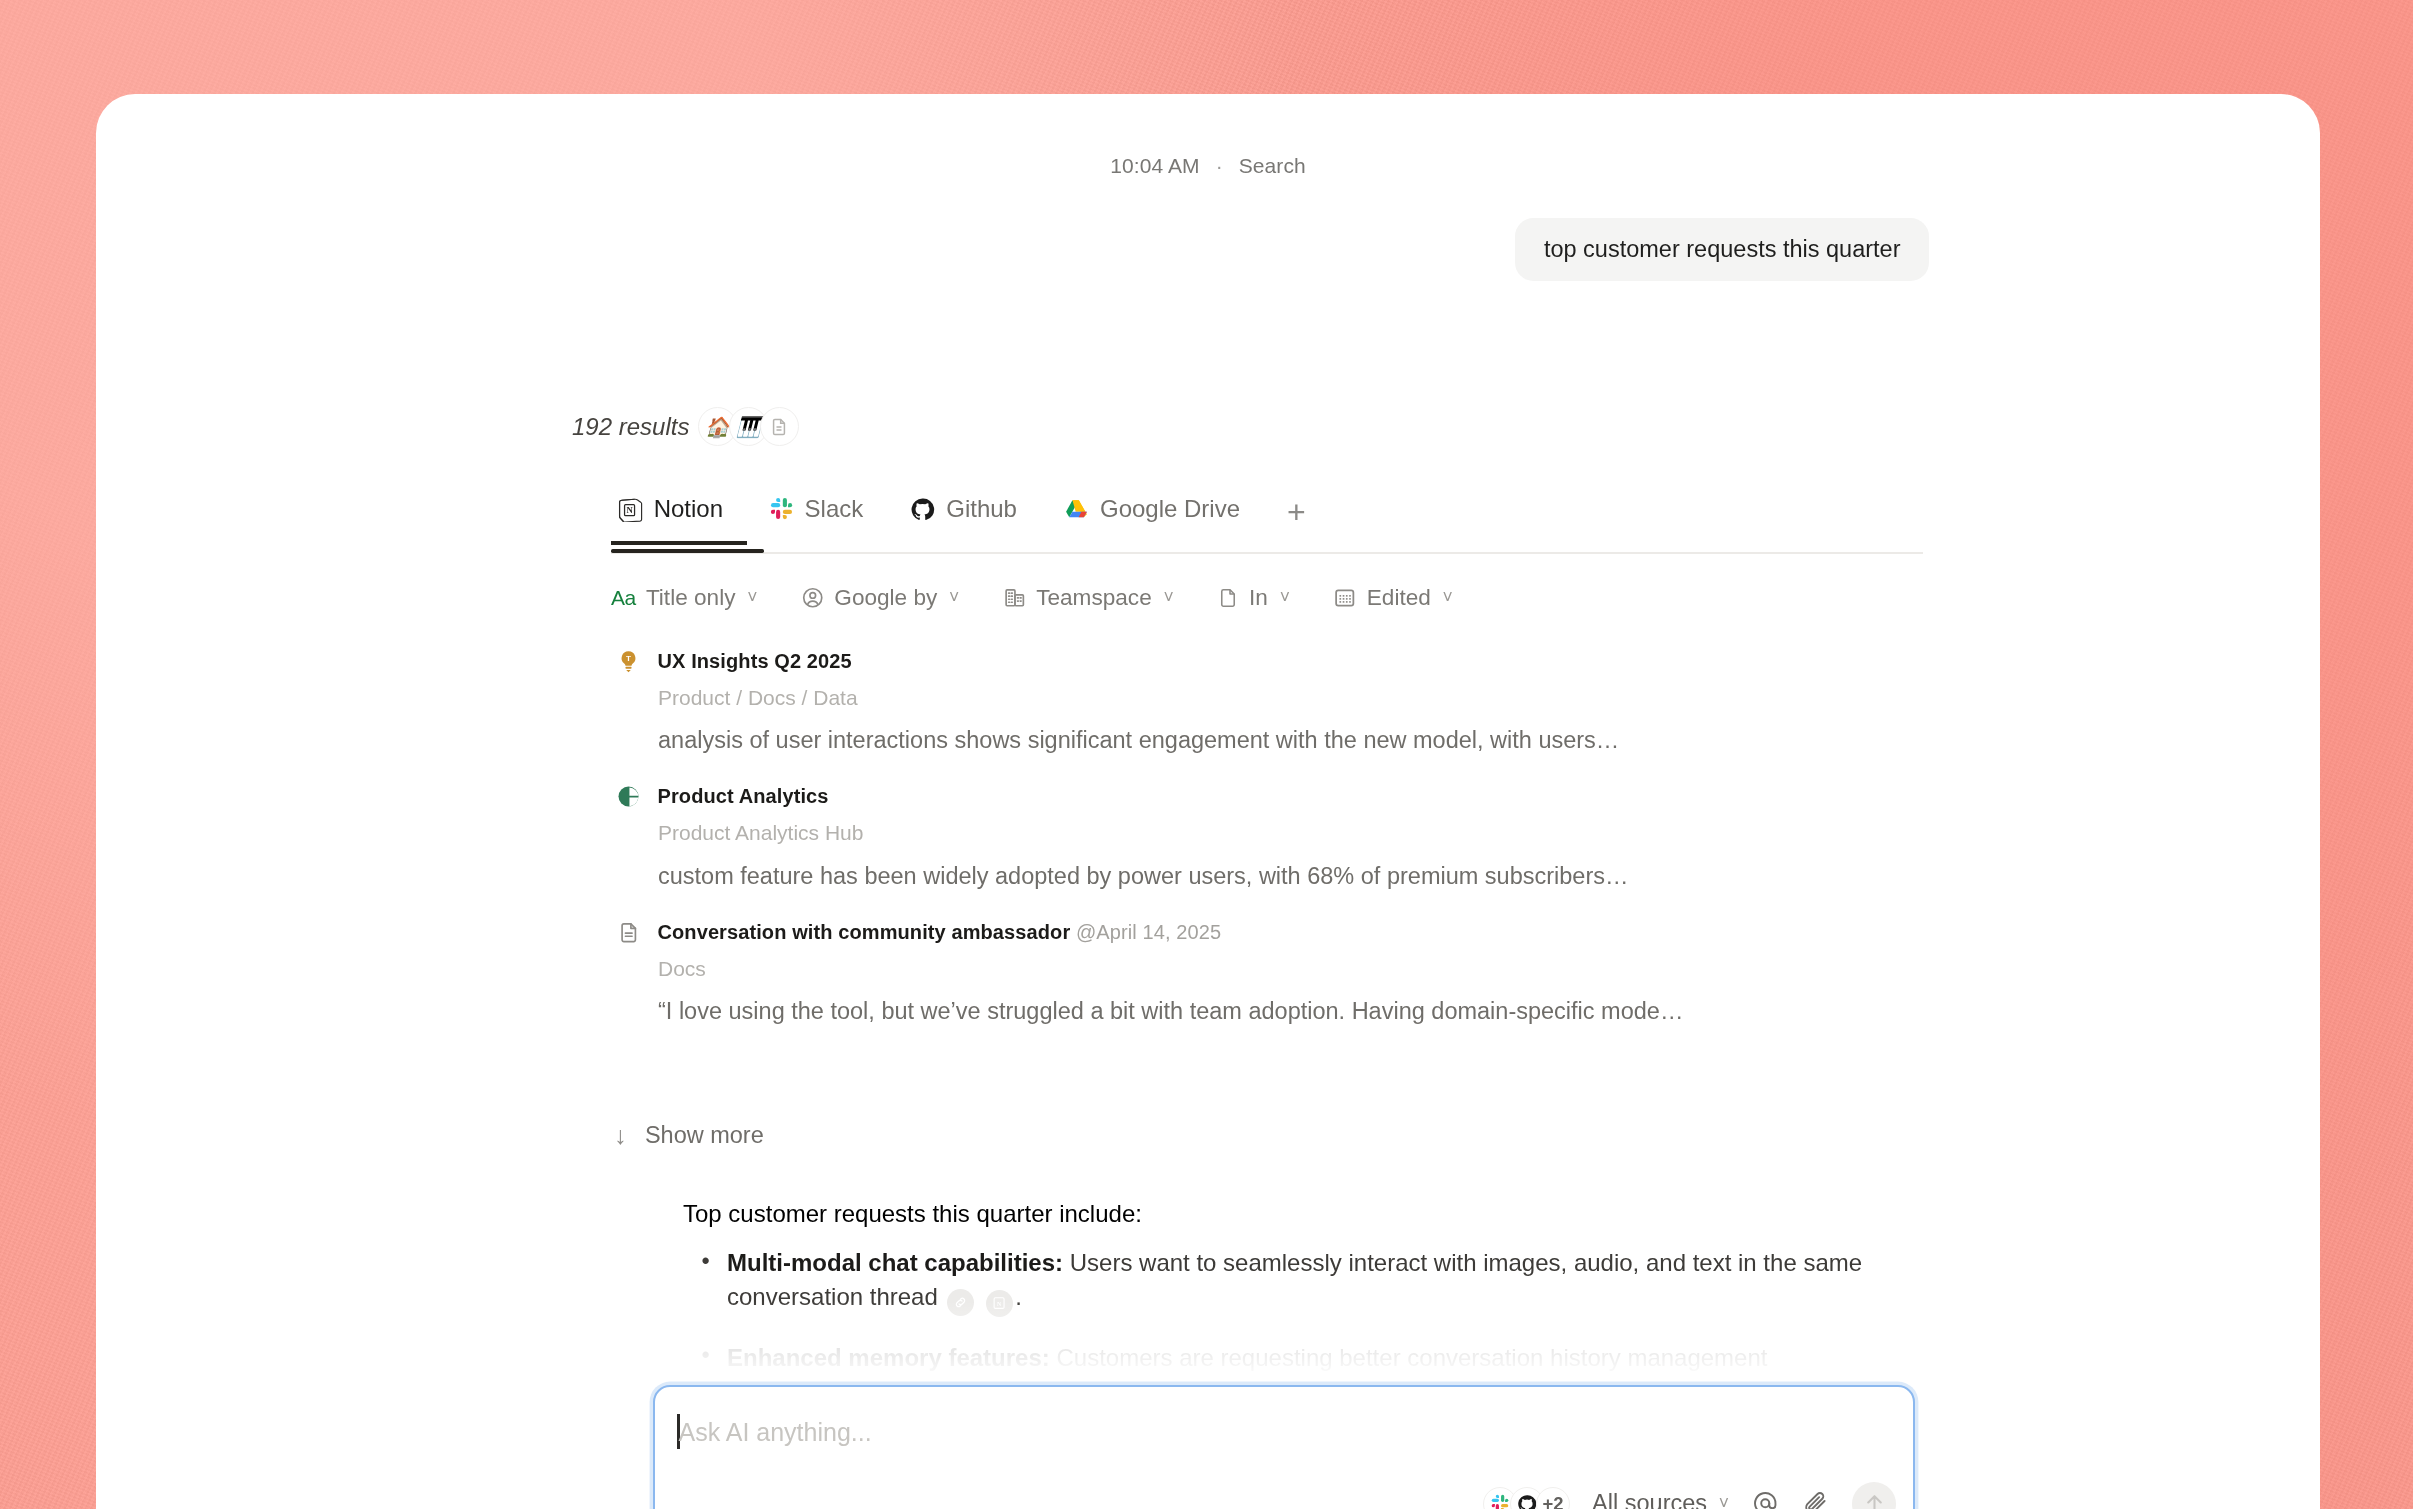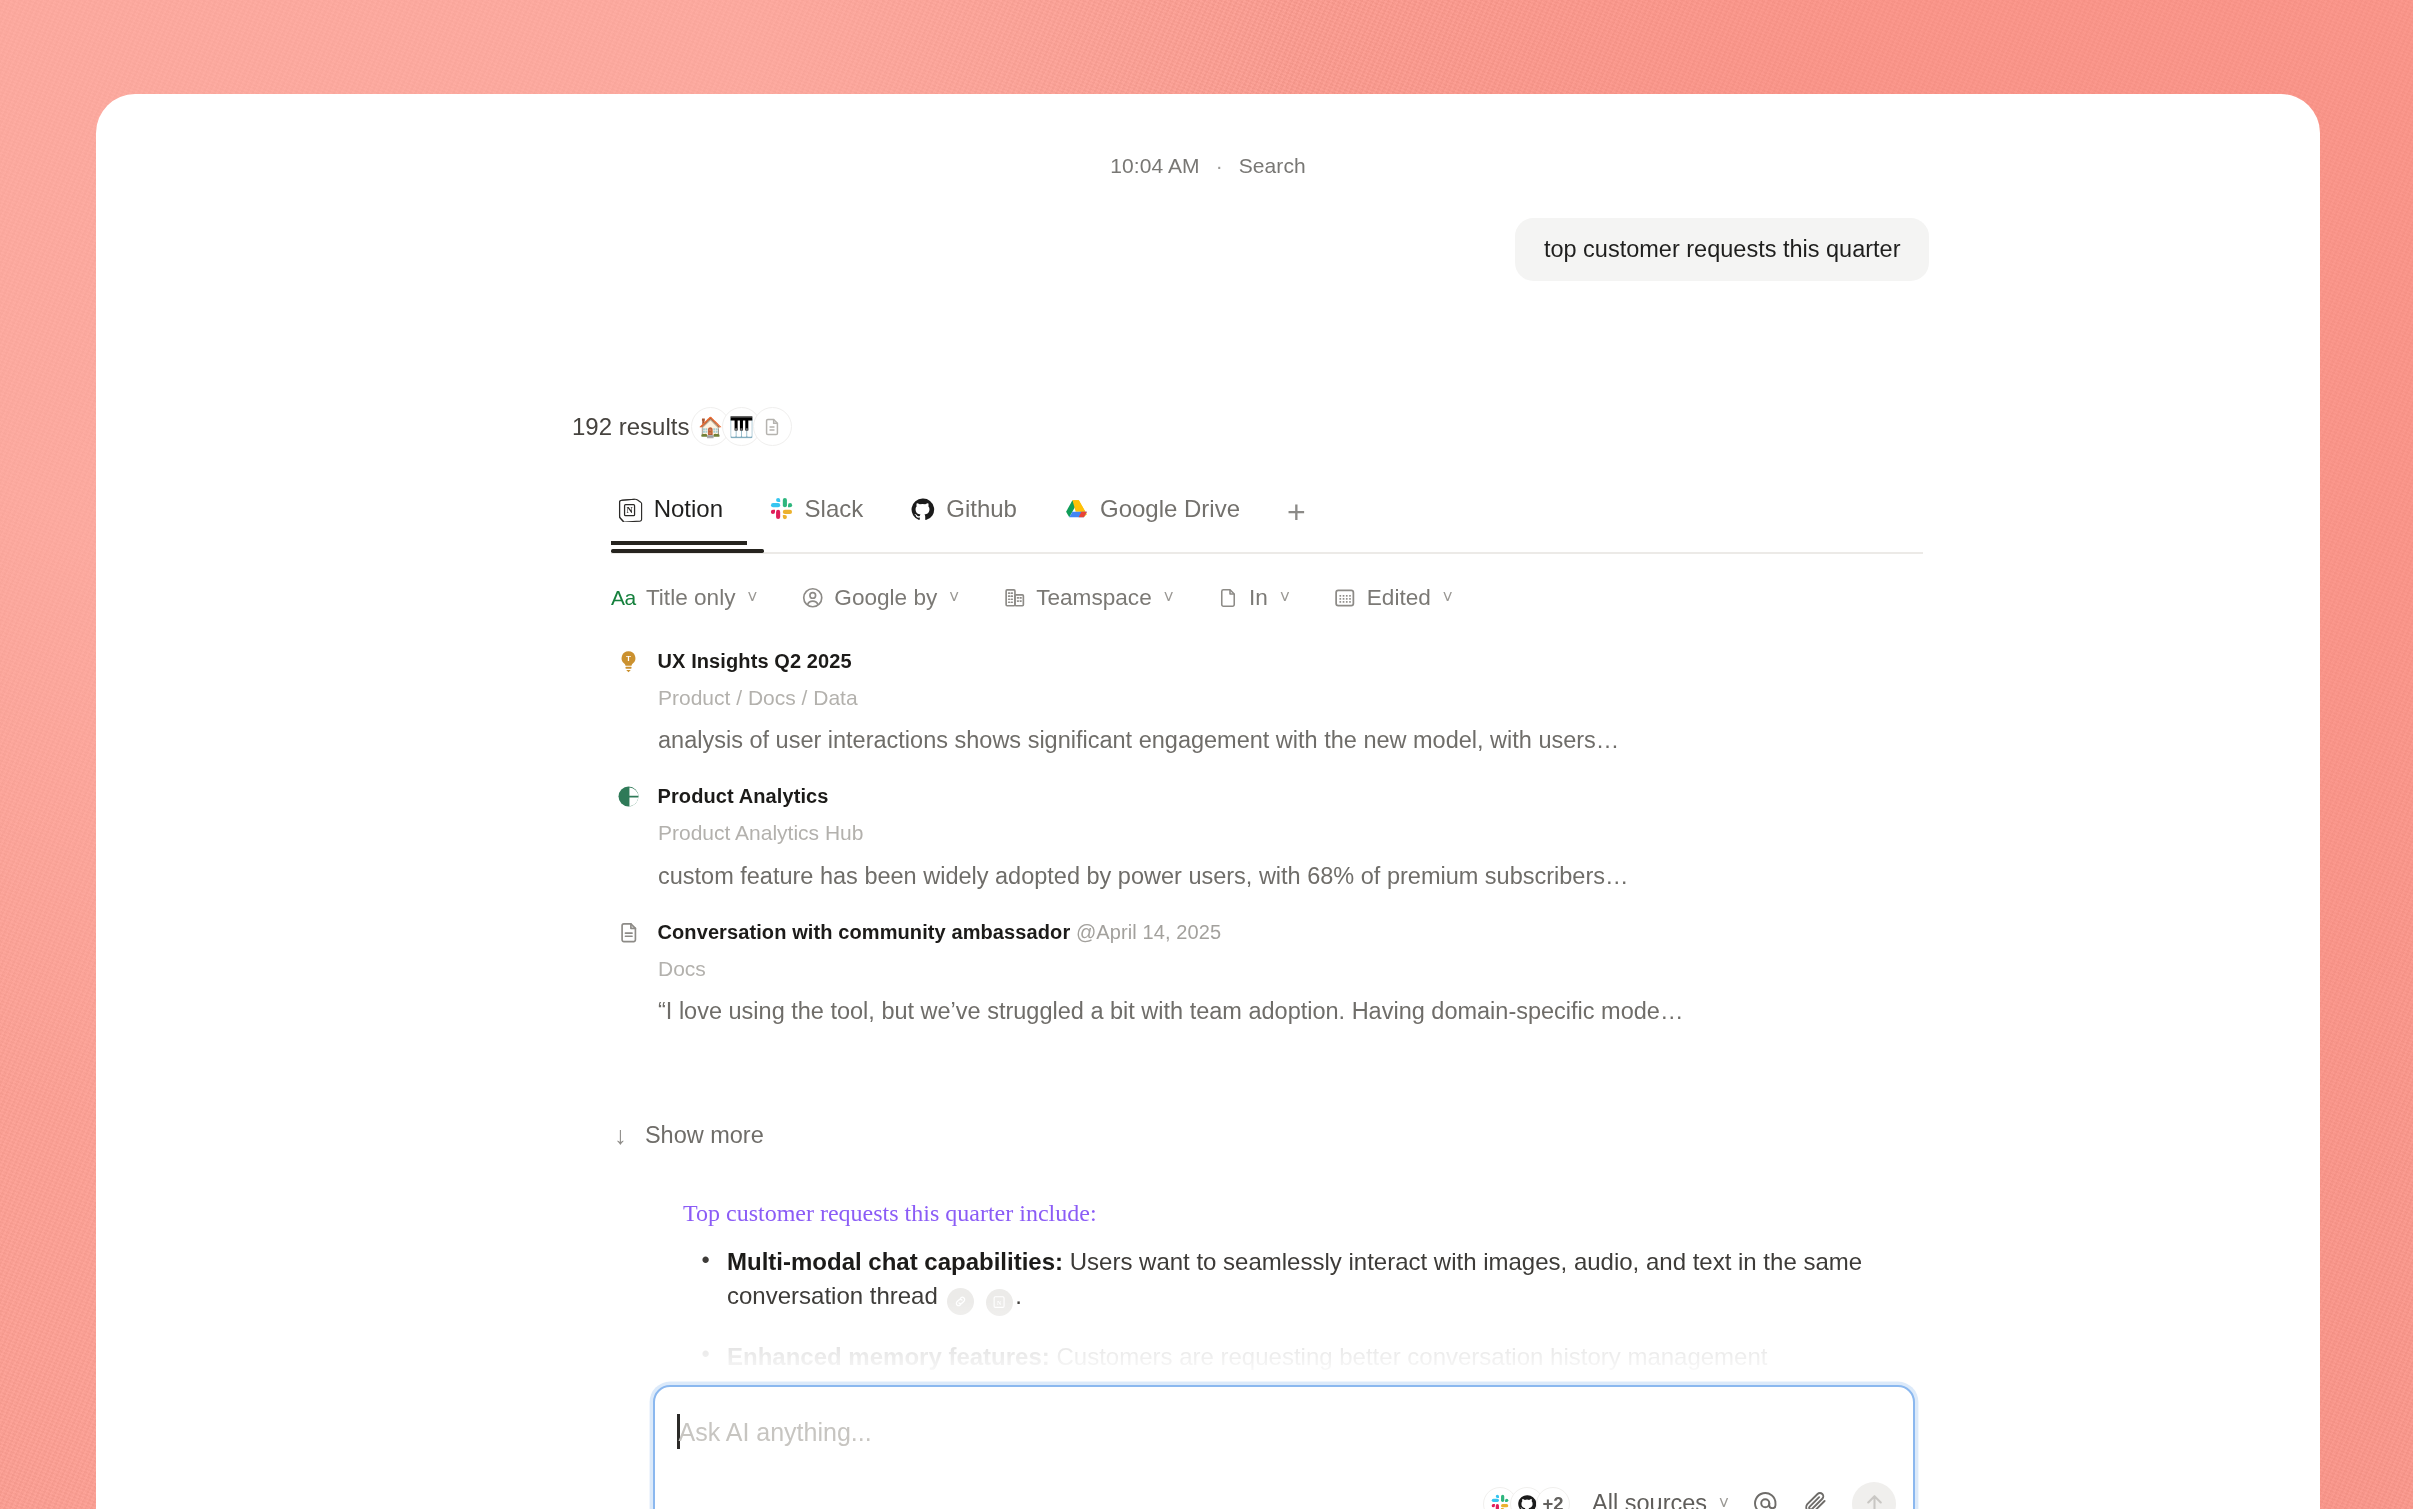--- a/index.html
+++ b/index.html
@@ -49,21 +49,21 @@
     background: #f4f4f3; color: #1f1f1e;
     border-radius: 18.4px;
     padding: 17px 28.5px;
     font-size: 23.5px; line-height: 1.25;
     white-space: nowrap;
   }
 
   
   .results-row {
     position: absolute; left: 476px; top: 313px;
-    display: flex; align-items: center; gap: 2px;
+    display: flex; align-items: center; gap: 9px; font-style: italic;
   }
   .results-count { font-size: 24px; color: #46433f; font-weight: 500; }
   .avatar-stack { display: flex; align-items: center; }
   .av {
     width: 39px; height: 39px; border-radius: 50%;
     background: #fff; border: 1.7px solid #f0efee;
     display: flex; align-items: center; justify-content: center;
     font-size: 20px; line-height: 1; margin-left: -8.4px;
   }
   .av:first-child { margin-left: 0; }
@@ -126,21 +126,21 @@
   
   .show-more {
     position: absolute; left: 518px; top: 1027px;
     display: flex; align-items: center; gap: 18.4px;
     font-size: 23.5px; color: #6f6d69; cursor: pointer; font-weight: 500;
   }
   .show-more .arr { font-size: 25px; color: #8d8b87; }
 
   
   .answer { position: absolute; left: 587px; top: 1106px; width: 1307px; }
-  .answer-lead { font-size: 24px; color: #8b5cf6; font-weight: 500; font-family: Liberation Serif, serif; }
+  .answer-lead { font-size: 24px; color: #000000; font-weight: 500; }
   .answer ul { list-style: none; margin-top: 18.4px; }
   .answer li {
     position: relative; padding-left: 44px;
     font-size: 24px; line-height: 1.42; color: #3d3b38; margin-bottom: 24px;
   }
   .answer li::before {
     content: "•"; position: absolute; left: 18.4px; top: -1.7px;
     font-size: 23.5px; color: #3d3b38;
   }
   .answer li b { font-weight: 700; color: #1c1b19; }

